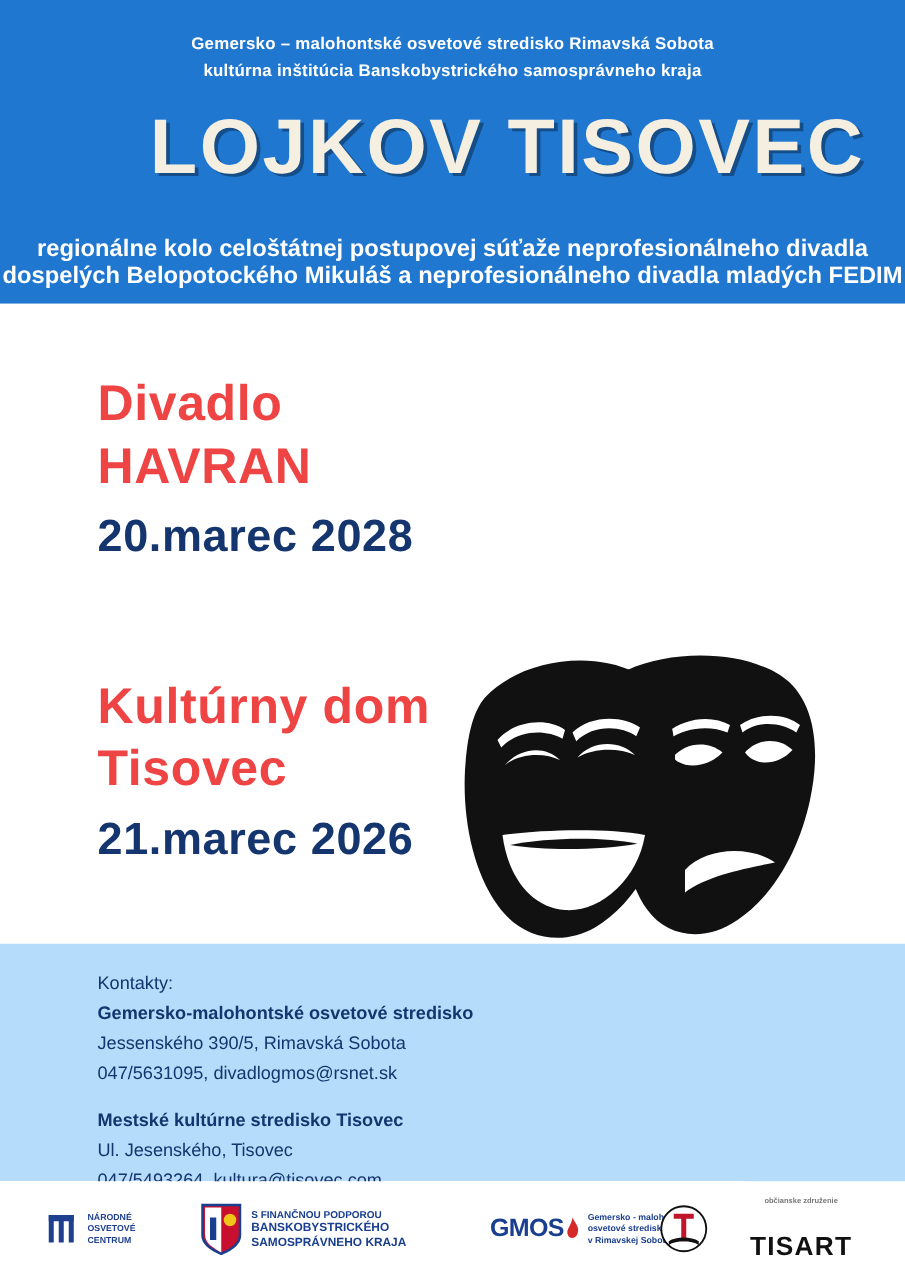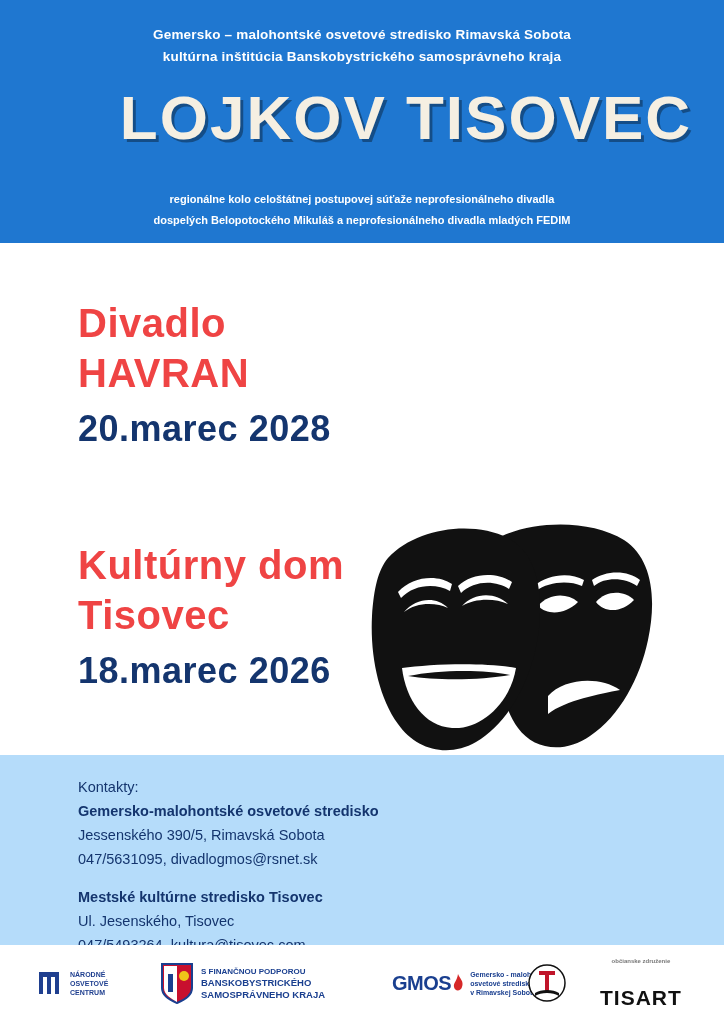--- a/index.html
+++ b/index.html
@@ -56,21 +56,21 @@
     text-shadow: 3px 3px 0 rgba(0,0,0,0.35);
     padding-left: 44px;
   }
   .subtitle-lines {
     position: absolute;
     left: 0;
     top: 189px;
     width: 724px;
     text-align: center;
     color: #ffffff;
-    font-size: 11px;
+    font-size: 19px;
     font-weight: bold;
     line-height: 21px;
   }
 
   
   .body-area {
     position: absolute;
     left: 0;
     top: 243px;
     width: 724px;
@@ -180,21 +180,21 @@
 
     <div class="event-block" id="event-1">
       <div class="event-venue">Divadlo</div>
       <div class="event-venue">HAVRAN</div>
       <div class="event-date">20.marec 2028</div>
     </div>
 
     <div class="event-block" id="event-2">
       <div class="event-venue">Kultúrny dom</div>
       <div class="event-venue">Tisovec</div>
-      <div class="event-date">18.marec 2026</div>
+      <div class="event-date">21.marec 2026</div>
     </div>
 
     <div class="masks">
       <svg width="320" height="250" viewBox="0 0 320 250" xmlns="http://www.w3.org/2000/svg">
 
         <g fill="#111111">
           <path d="M150 18
                    C185 2, 240 2, 272 22
                    C300 40, 305 80, 296 122
                    C288 160, 268 198, 238 218

